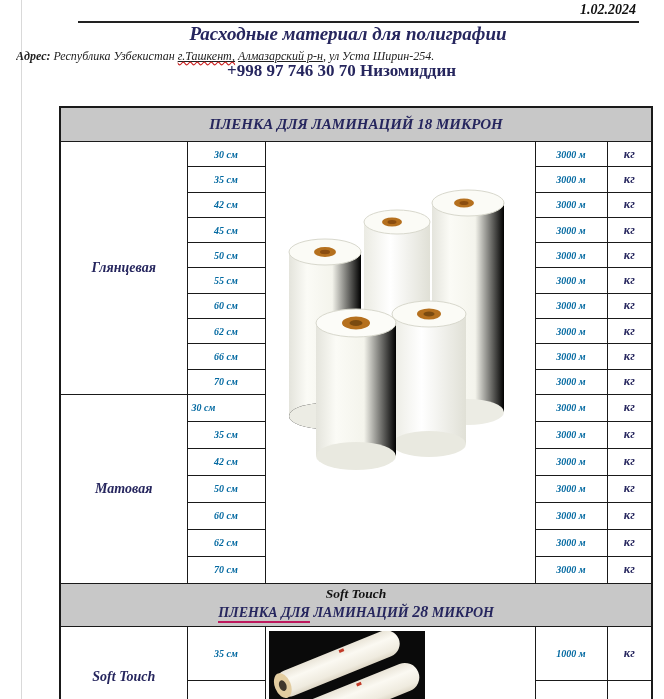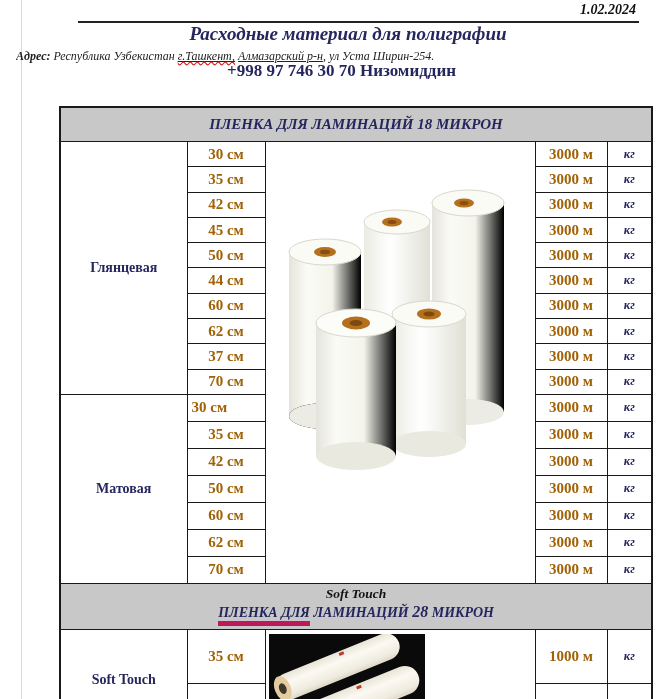--- a/index.html
+++ b/index.html
@@ -21,32 +21,32 @@
   .misspell { text-decoration:underline wavy #cc2222; text-decoration-skip-ink:none; }
   .doc-phone { position:absolute; top:61px; left:0; width:651px; text-align:center;
     font-size:17px; font-weight:bold; color:#26265e; }
 
   
   table.price { position:absolute; left:43px; top:106px; border-collapse:collapse; table-layout:fixed;
     width:592px; border:2px solid #1a1a1a; }
   table.price td { border:1px solid #1a1a1a; overflow:hidden; }
   .sec-head { background:#c8c8c8; text-align:center; height:31px;
     font-size:15px; font-weight:bold; font-style:italic; color:#26265e; }
-  td.cat { text-align:center; font-size:14px; font-weight:bold; color:#26265e; }
-  td.size, td.len { text-align:center; font-size:15px; font-weight:bold; color:#a16207; }
+  td.cat { text-align:center; font-size:14px; font-weight:bold; font-style:italic; color:#26265e; }
+  td.size, td.len { text-align:center; font-size:10px; font-weight:bold; font-style:italic; color:#0369a1; }
   td.unit { text-align:center; font-size:12.5px; font-weight:bold; font-style:italic; color:#26265e;border-radius:10px; }
   td.size.left { text-align:left; padding-left:4px; }
   tr.glossy td { height:22.3px; }
   tr.matte td { height:24px; }
   td.img-cell { background:#ffffff; }
 
   td.divider { background:#c8c8c8; text-align:center; padding:2px 0 3px 0; }
   .st-line { font-size:13.5px; font-weight:bold; font-style:italic; color:#111; }
   .h28-line { font-size:14px; font-weight:bold; font-style:italic; color:#26265e; margin-top:1px; }
-  .h28-line .u-blue { border-bottom:5px solid #be185d; display:inline-block; line-height:1.05;text-align:right; }
+  .h28-line .u-blue { border-bottom:2px solid #be185d; display:inline-block; line-height:1.05;text-align:right; }
   .h28-line .num { font-size:16px; }
 
   tr.soft1 td { height:51px; }
   tr.soft2 td { height:45px; }
   td.img-cell2 { vertical-align:middle; }
   td.img-cell2 svg { display:block; margin:2px 0 2px 2px; }
 
   .rolls-overlay { position:absolute; left:250px; top:184px; width:245px; height:286px; pointer-events:none; }
 </style>
 </head>
@@ -98,36 +98,36 @@
           <td class="size">45 см</td>
           <td class="len">3000 м</td>
           <td class="unit">кг</td>
         </tr>
         <tr class="glossy">
           <td class="size">50 см</td>
           <td class="len">3000 м</td>
           <td class="unit">кг</td>
         </tr>
         <tr class="glossy">
-          <td class="size">44 см</td>
+          <td class="size">55 см</td>
           <td class="len">3000 м</td>
           <td class="unit">кг</td>
         </tr>
         <tr class="glossy">
           <td class="size">60 см</td>
           <td class="len">3000 м</td>
           <td class="unit">кг</td>
         </tr>
         <tr class="glossy">
           <td class="size">62 см</td>
           <td class="len">3000 м</td>
           <td class="unit">кг</td>
         </tr>
         <tr class="glossy">
-          <td class="size">37 см</td>
+          <td class="size">66 см</td>
           <td class="len">3000 м</td>
           <td class="unit">кг</td>
         </tr>
         <tr class="glossy">
           <td class="size">70 см</td>
           <td class="len">3000 м</td>
           <td class="unit">кг</td>
         </tr>
         <tr class="matte">
           <td class="cat" rowspan="7">Матовая</td>

